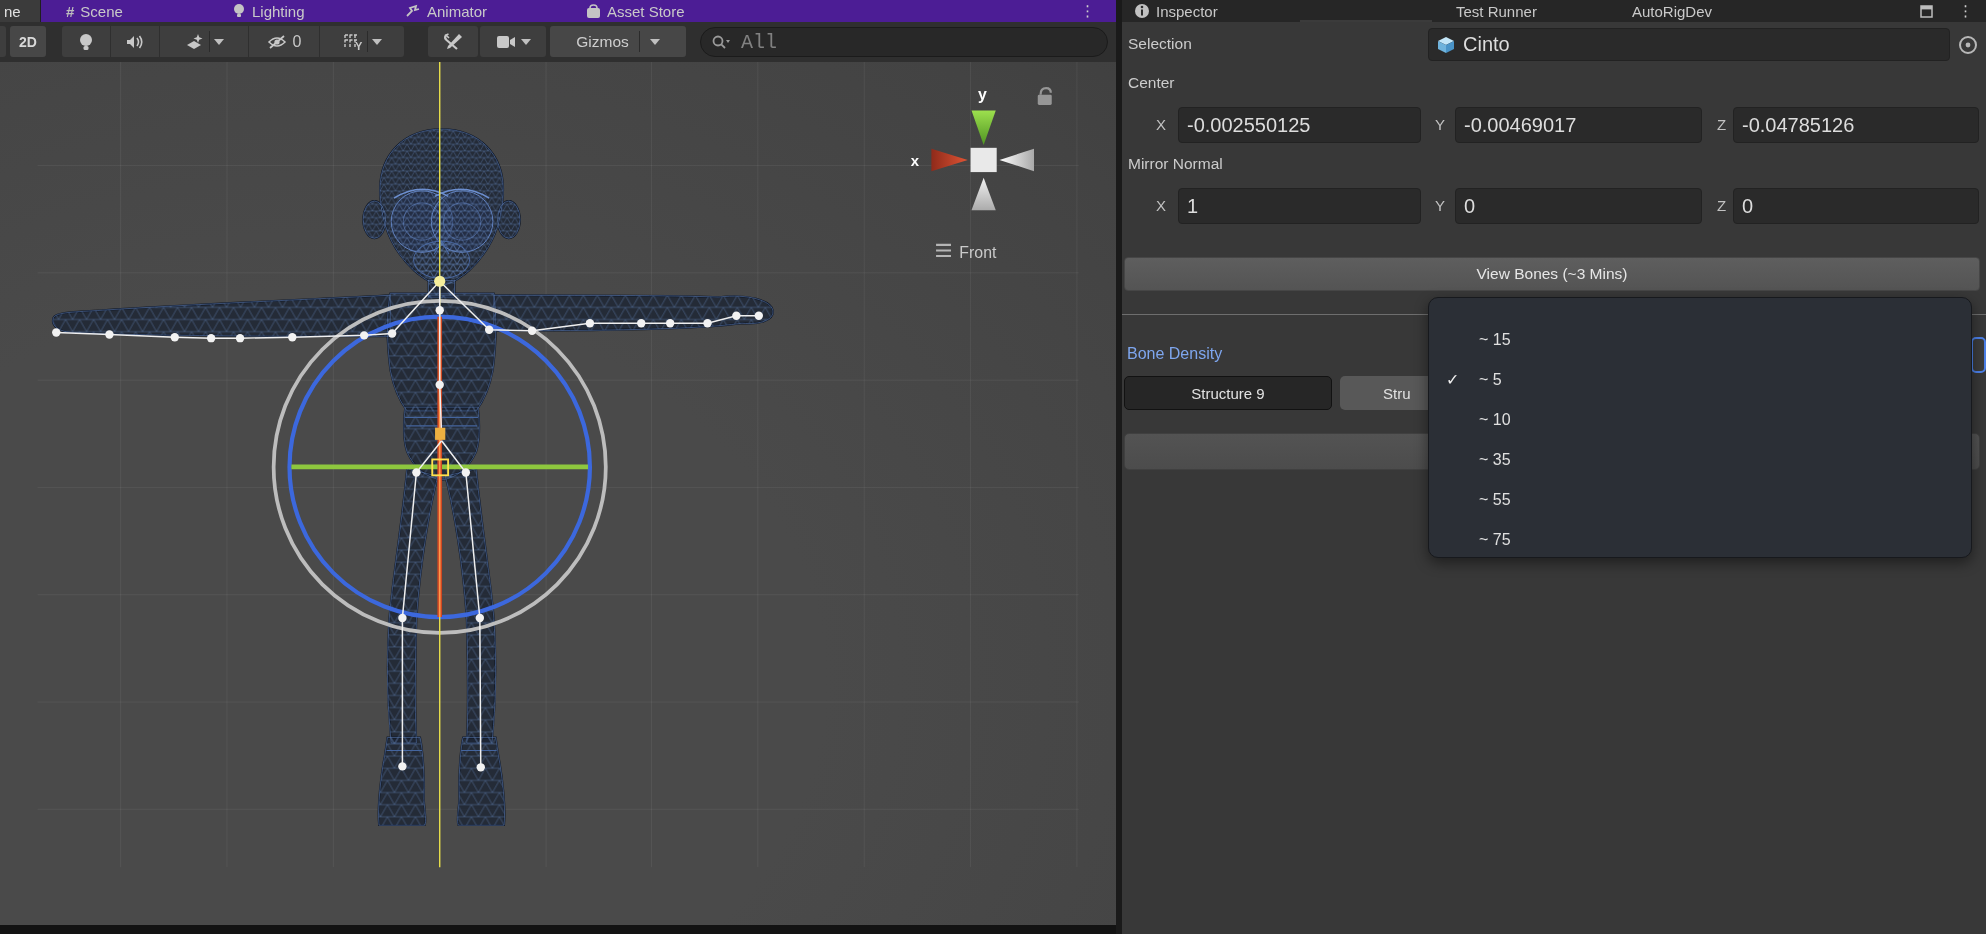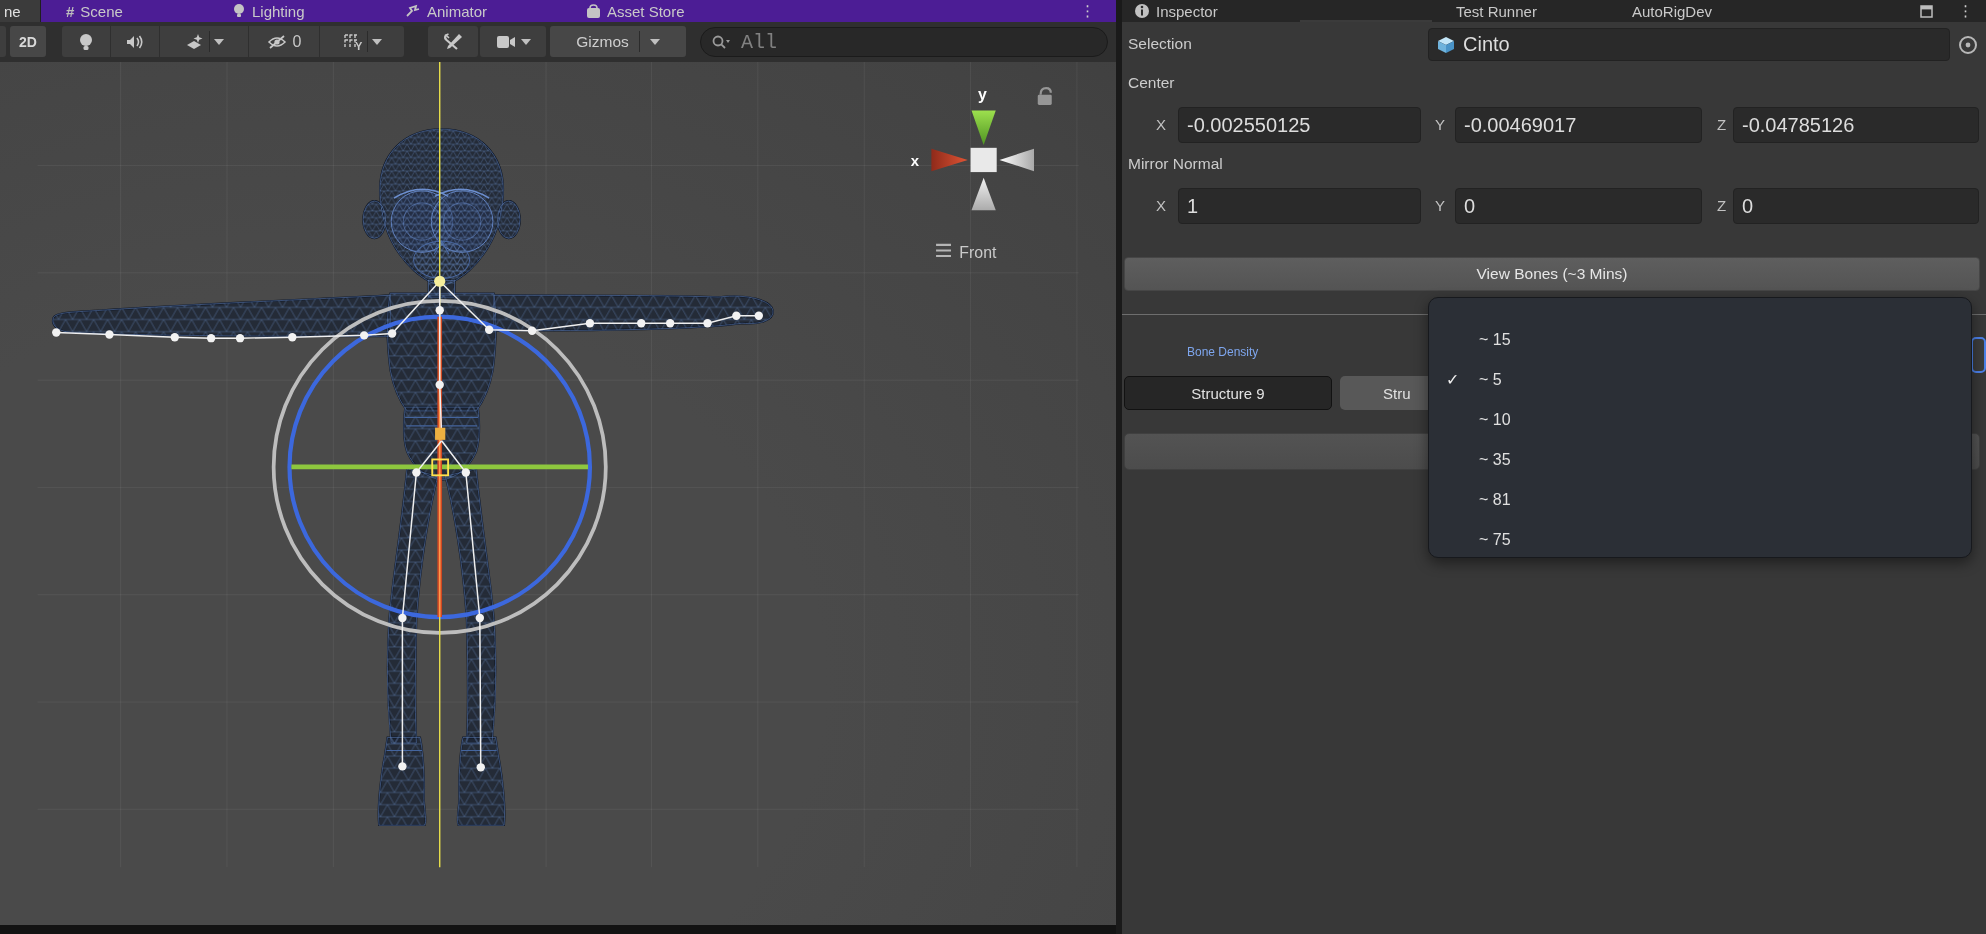--- a/index.html
+++ b/index.html
@@ -32,21 +32,21 @@
   
   #inspector{left:1122px;top:22px;width:864px;height:912px;background:#383838;}
   .ilabel{position:absolute;color:#cccccc;font-size:15.5px;}
   .ifield{position:absolute;background:#2a2a2a;border:1px solid #222222;border-radius:4px;
           color:#dddddd;font-size:20px;display:flex;align-items:center;padding:0 8px;box-sizing:border-box;}
   .axlbl{position:absolute;color:#c2c2c2;font-size:15px;}
   #view-bones-btn{position:absolute;left:1124px;top:257px;width:856px;height:34px;
       background:linear-gradient(#5e5e5e,#545454);border:1px solid #464646;border-radius:4px;
       color:#e6e6e6;font-size:15.5px;display:flex;align-items:center;justify-content:center;box-sizing:border-box;}
   #insp-separator{position:absolute;left:1122px;top:314px;width:864px;height:1px;background:#6e6e6e;}
-  #bone-density-label{position:absolute;left:1187px;top:345px;color:#7ea6ee;font-size:12px;}
+  #bone-density-label{position:absolute;left:1127px;top:345px;color:#7ea6ee;font-size:16px;}
   .sbtn{position:absolute;top:376px;height:34px;border-radius:5px;font-size:15px;color:#e2e2e2;
         display:flex;align-items:center;box-sizing:border-box;}
   #structure1-btn{left:1124px;width:208px;background:#262626;border:1px solid #121212;justify-content:center;}
   #structure2-btn{left:1340px;width:216px;background:#585858;padding-left:43px;}
   #wide-btn{position:absolute;left:1124px;top:433px;width:856px;height:37px;background:linear-gradient(#535353,#4c4c4c);
         border-radius:5px;border:1px solid #404040;box-sizing:border-box;}
   #blue-sliver{position:absolute;left:1971px;top:337px;width:15px;height:36px;background:#3c3c3c;
         border:2px solid #4c80e8;border-radius:5px;box-sizing:border-box;}
   
   #density-dropdown{position:absolute;left:1428px;top:297px;width:544px;height:261px;background:#2b2f36;
@@ -435,19 +435,19 @@
   <div class="ditem">
     <span class="chk"></span>
     <span>~ 10</span>
   </div>
   <div class="ditem">
     <span class="chk"></span>
     <span>~ 35</span>
   </div>
   <div class="ditem">
     <span class="chk"></span>
-    <span>~ 81</span>
+    <span>~ 55</span>
   </div>
   <div class="ditem">
     <span class="chk"></span>
     <span>~ 75</span>
   </div>
 </div>
 
 </body></html>

